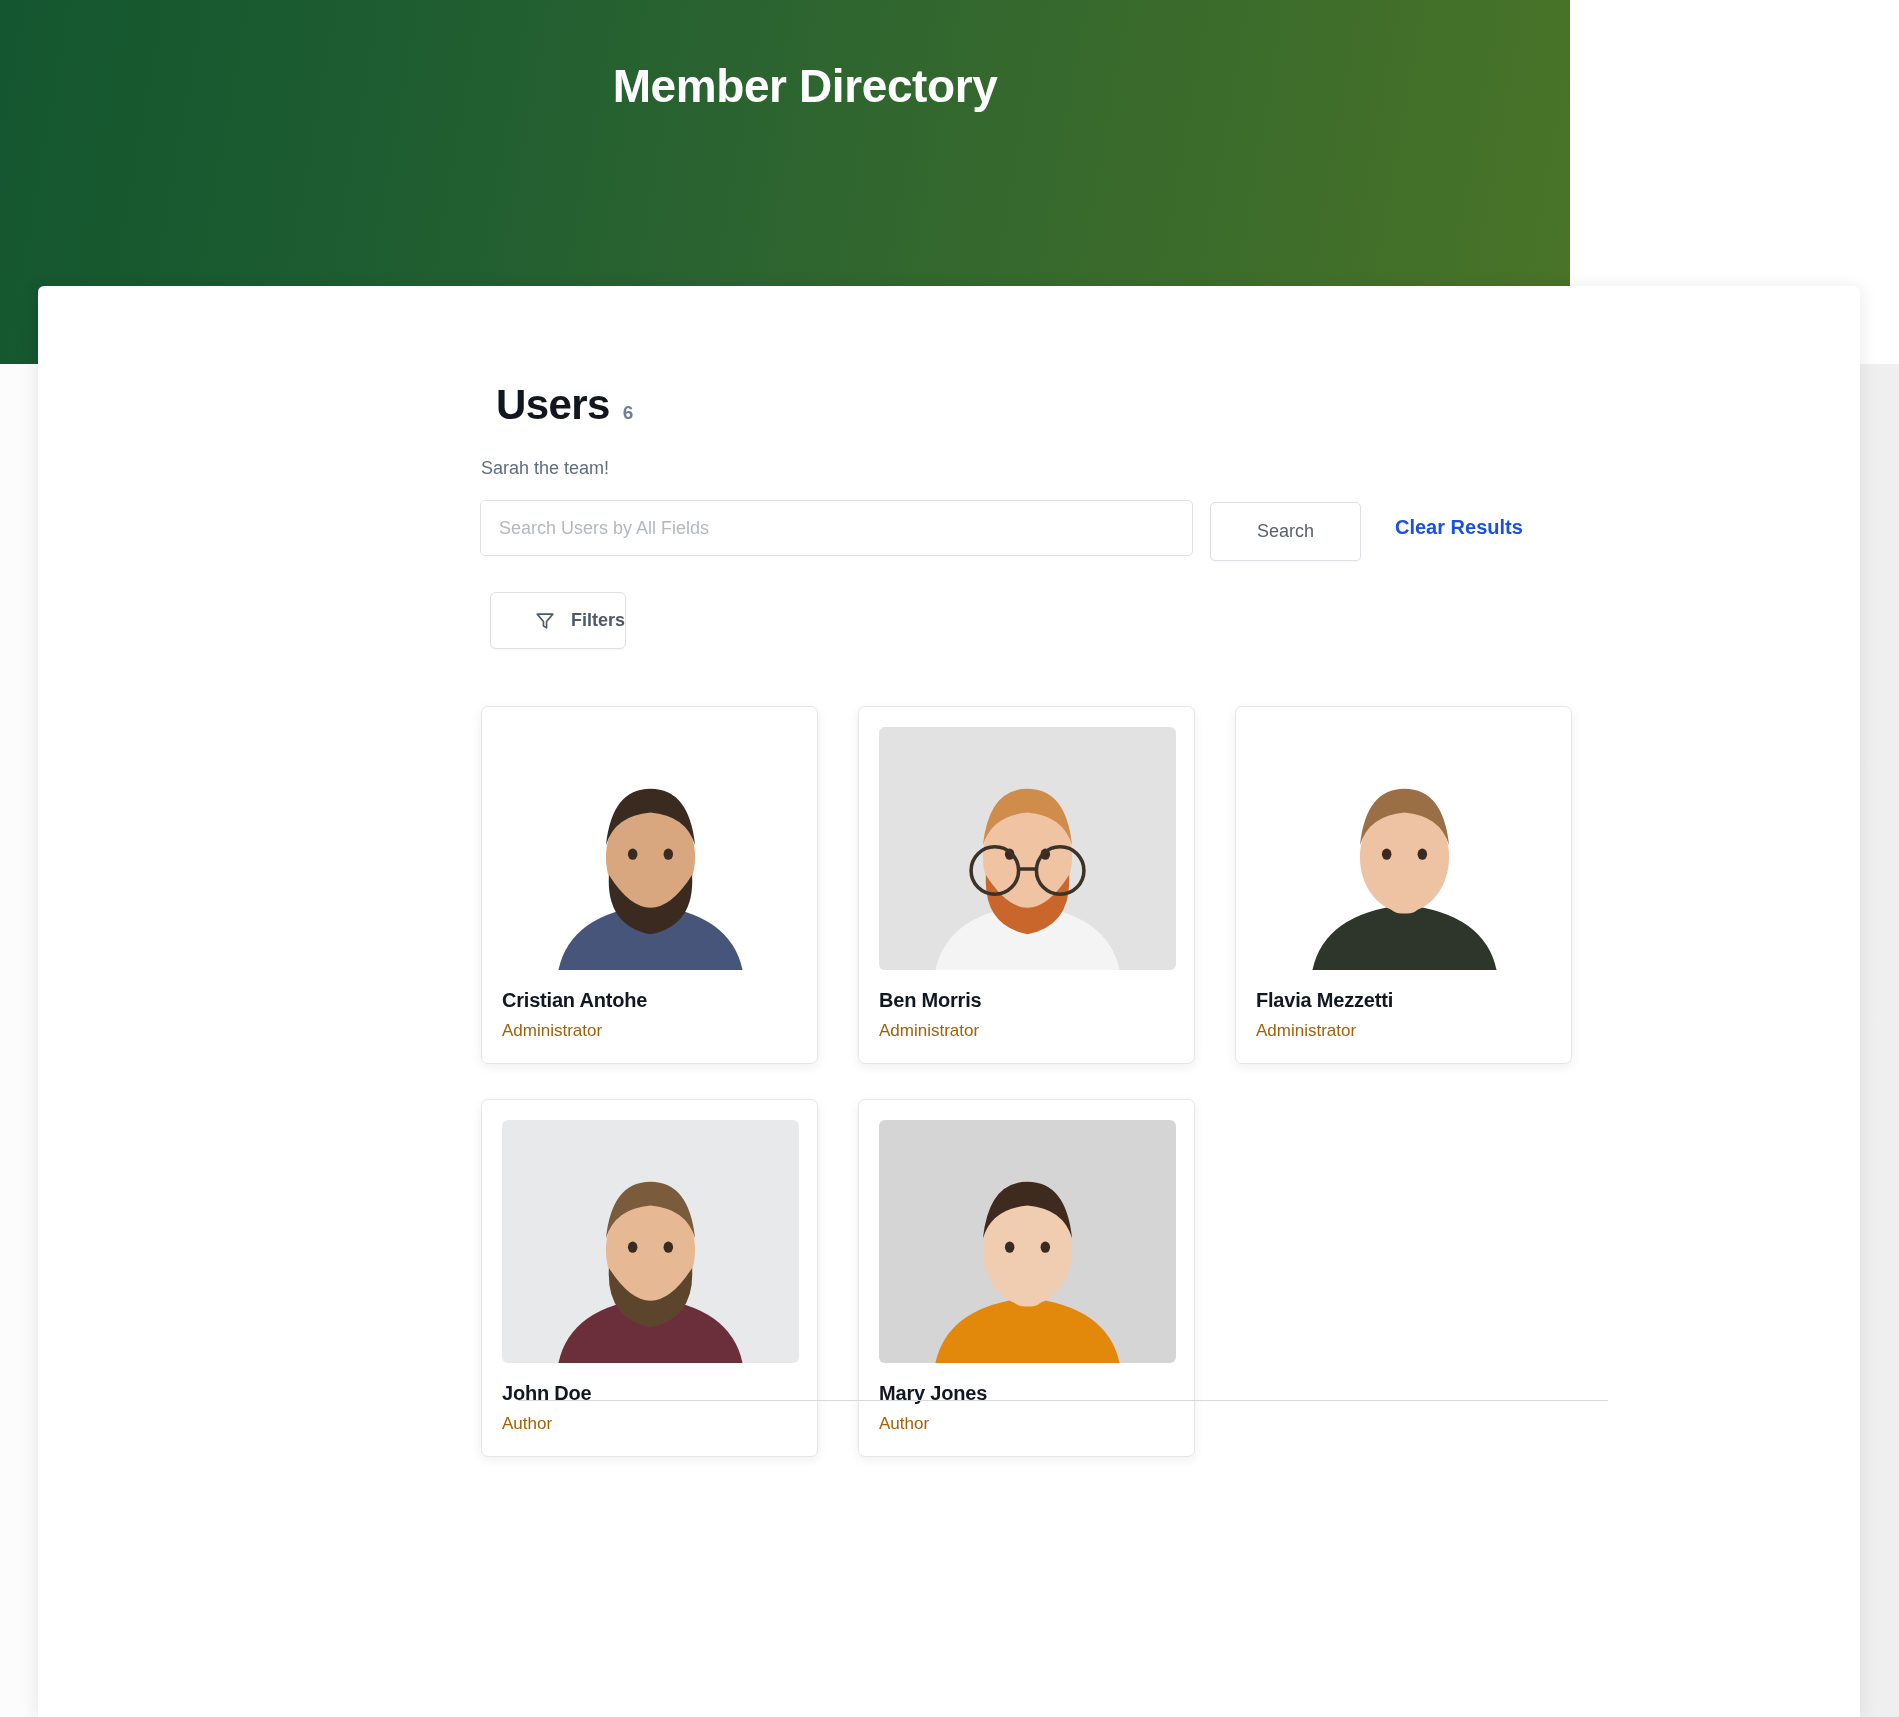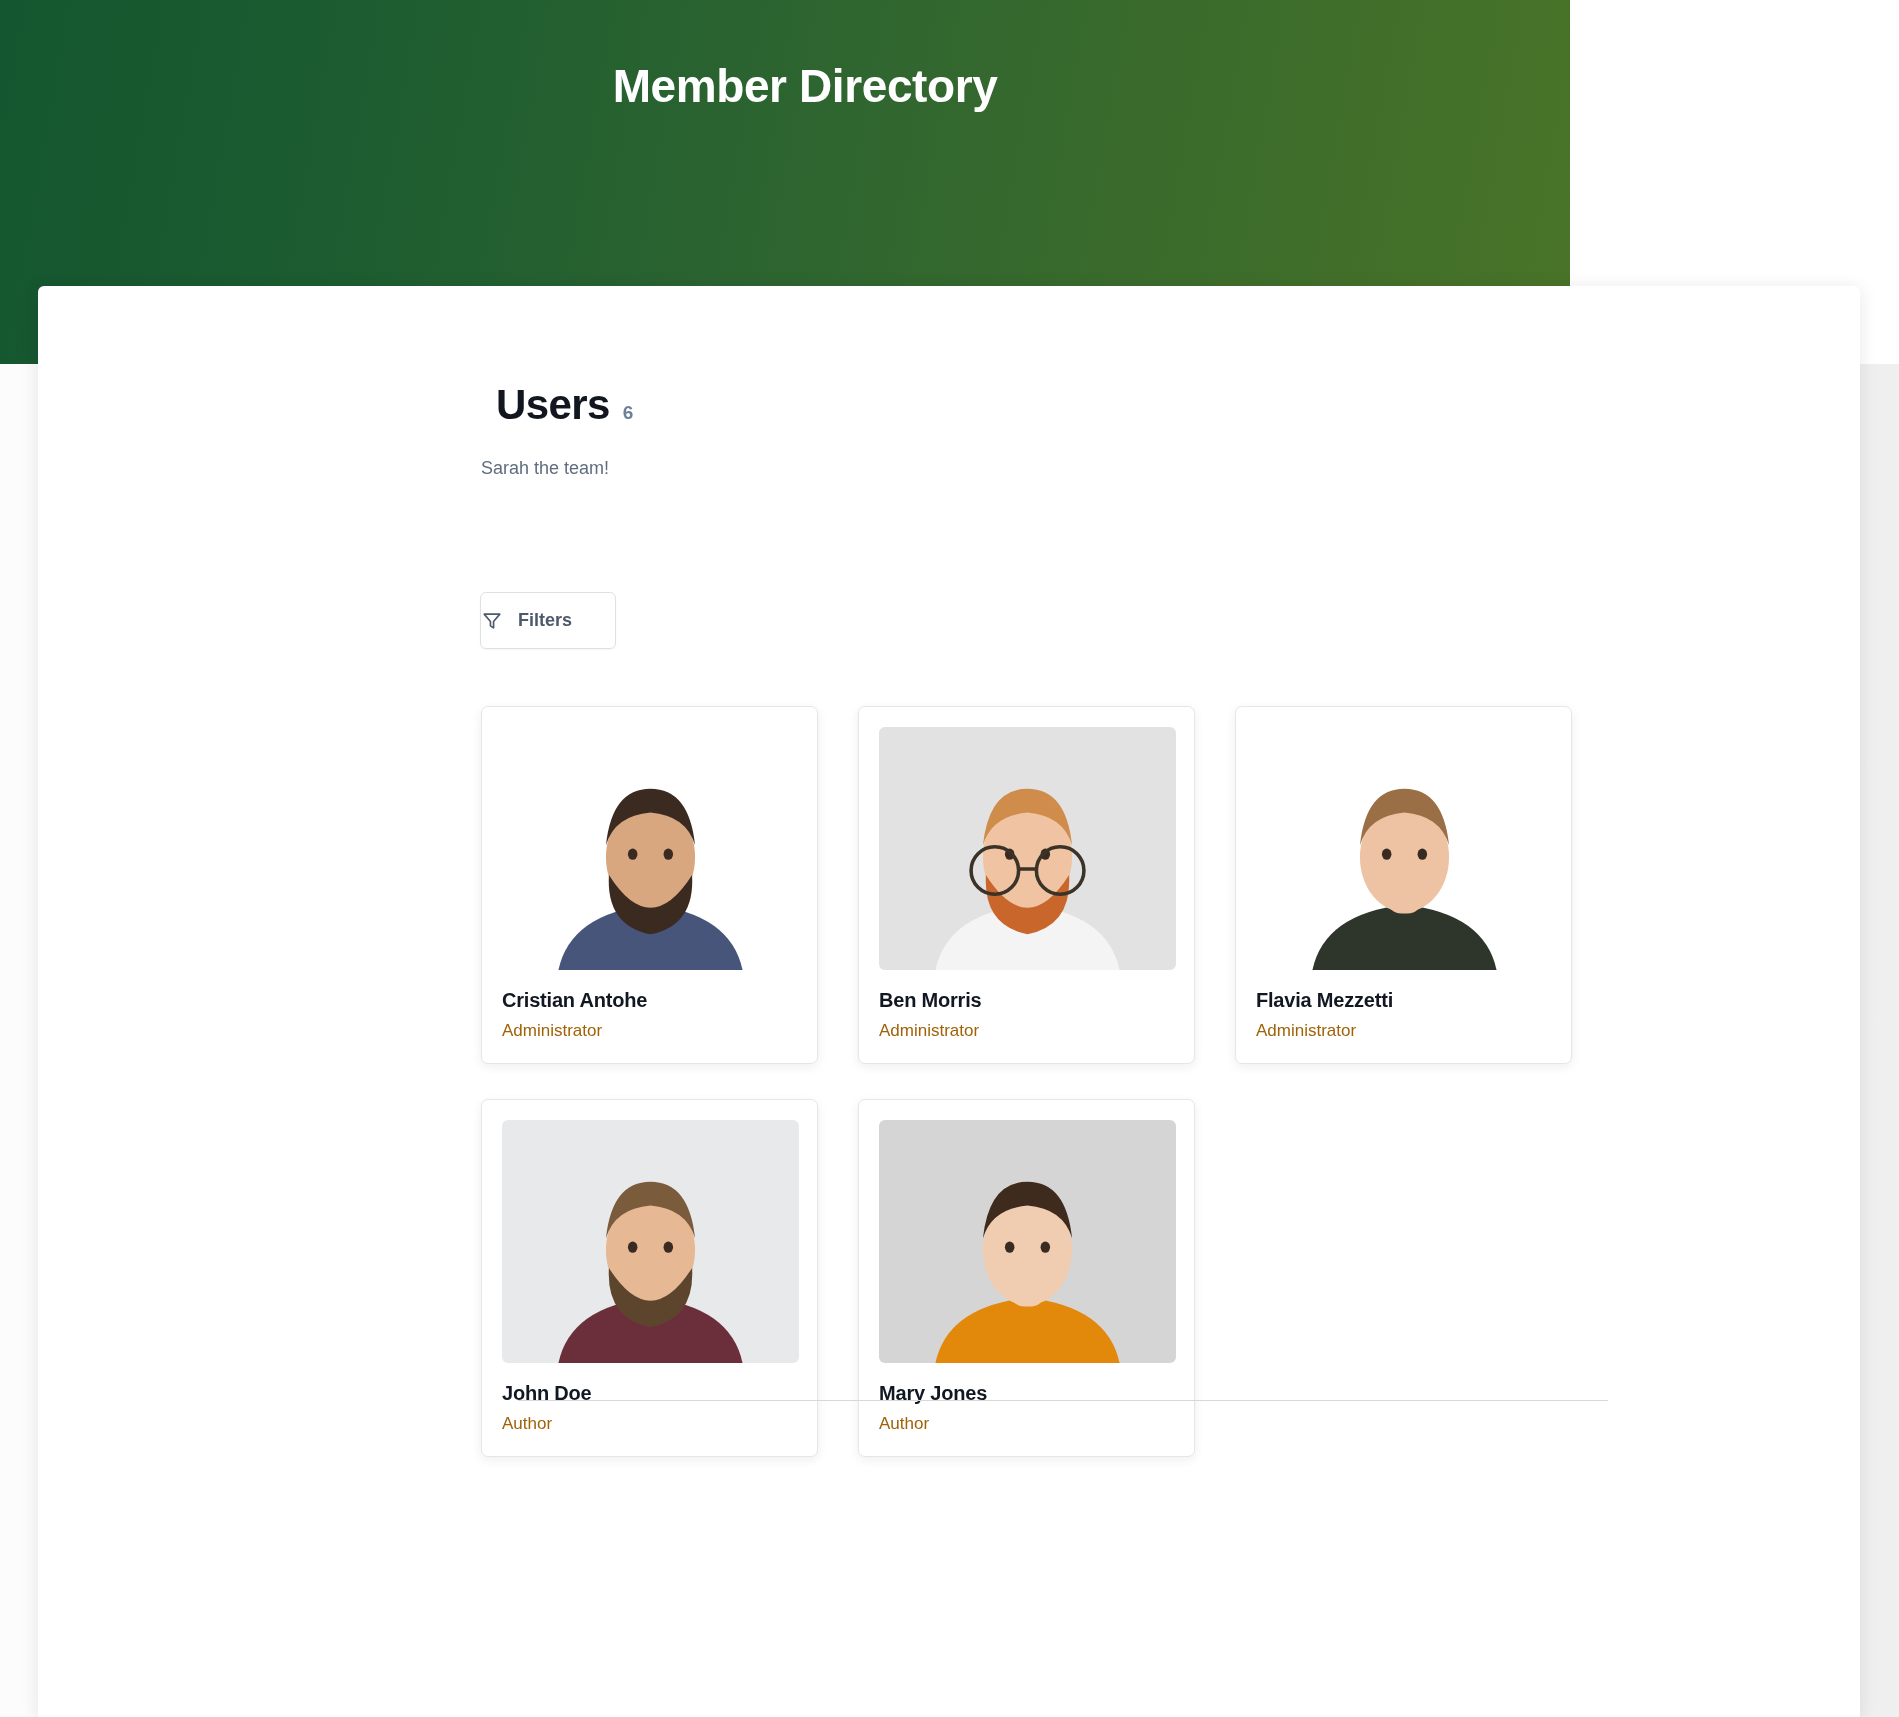--- a/index.html
+++ b/index.html
@@ -143,32 +143,33 @@
     color: #1b4ee5;
     text-decoration: none;
     cursor: pointer;
     white-space: nowrap;
   }
 
   
   .filters-button {
     position: absolute;
     top: 306px;
-    left: 442px;
+    left: 452px;
     width: 136px;
     height: 57px;
     background: #ffffff;
     border: 1px solid #dde1e5;
     border-radius: 6px;
     display: flex;
     align-items: center;
-    justify-content: flex-start;
+    justify-content: flex-end;
     gap: 15px;
     cursor: pointer;
     box-shadow: 0 1px 2px rgba(0,0,0,0.04);
+    padding-left: 33px;
   }
   .filters-label {
     font-size: 18px;
     font-weight: 600;
     color: #4e5a6b;
   }
   .funnel-icon { display: block; }
 
   
   .cards-grid {
@@ -235,20 +236,25 @@
 <div class="panel">
   <div class="panel-inner">
 
     <div class="heading-row">
       <span class="heading-title">Users</span>
       <span class="heading-count">6</span>
     </div>
 
     <div class="subtitle">Sarah the team!</div>
 
+    <div class="search-row">
+      <input class="search-input" type="text" placeholder="Search Users by All Fields" style="">
+      <button class="search-button">Search</button>
+      <a class="clear-link" href="#">Clear Results</a>
+    </div>
 
     <div class="filters-button">
       <span>
         <svg class="funnel-icon" width="22" height="22" viewBox="0 0 24 24" fill="none" stroke="#4e5a6b" stroke-width="1.8" stroke-linecap="round" stroke-linejoin="round">
           <polygon points="3.5,4.5 20.5,4.5 13.7,12.6 13.7,19.5 10.3,17.3 10.3,12.6"></polygon>
         </svg>
       </span>
       <span class="filters-label">Filters</span>
     </div>
 

